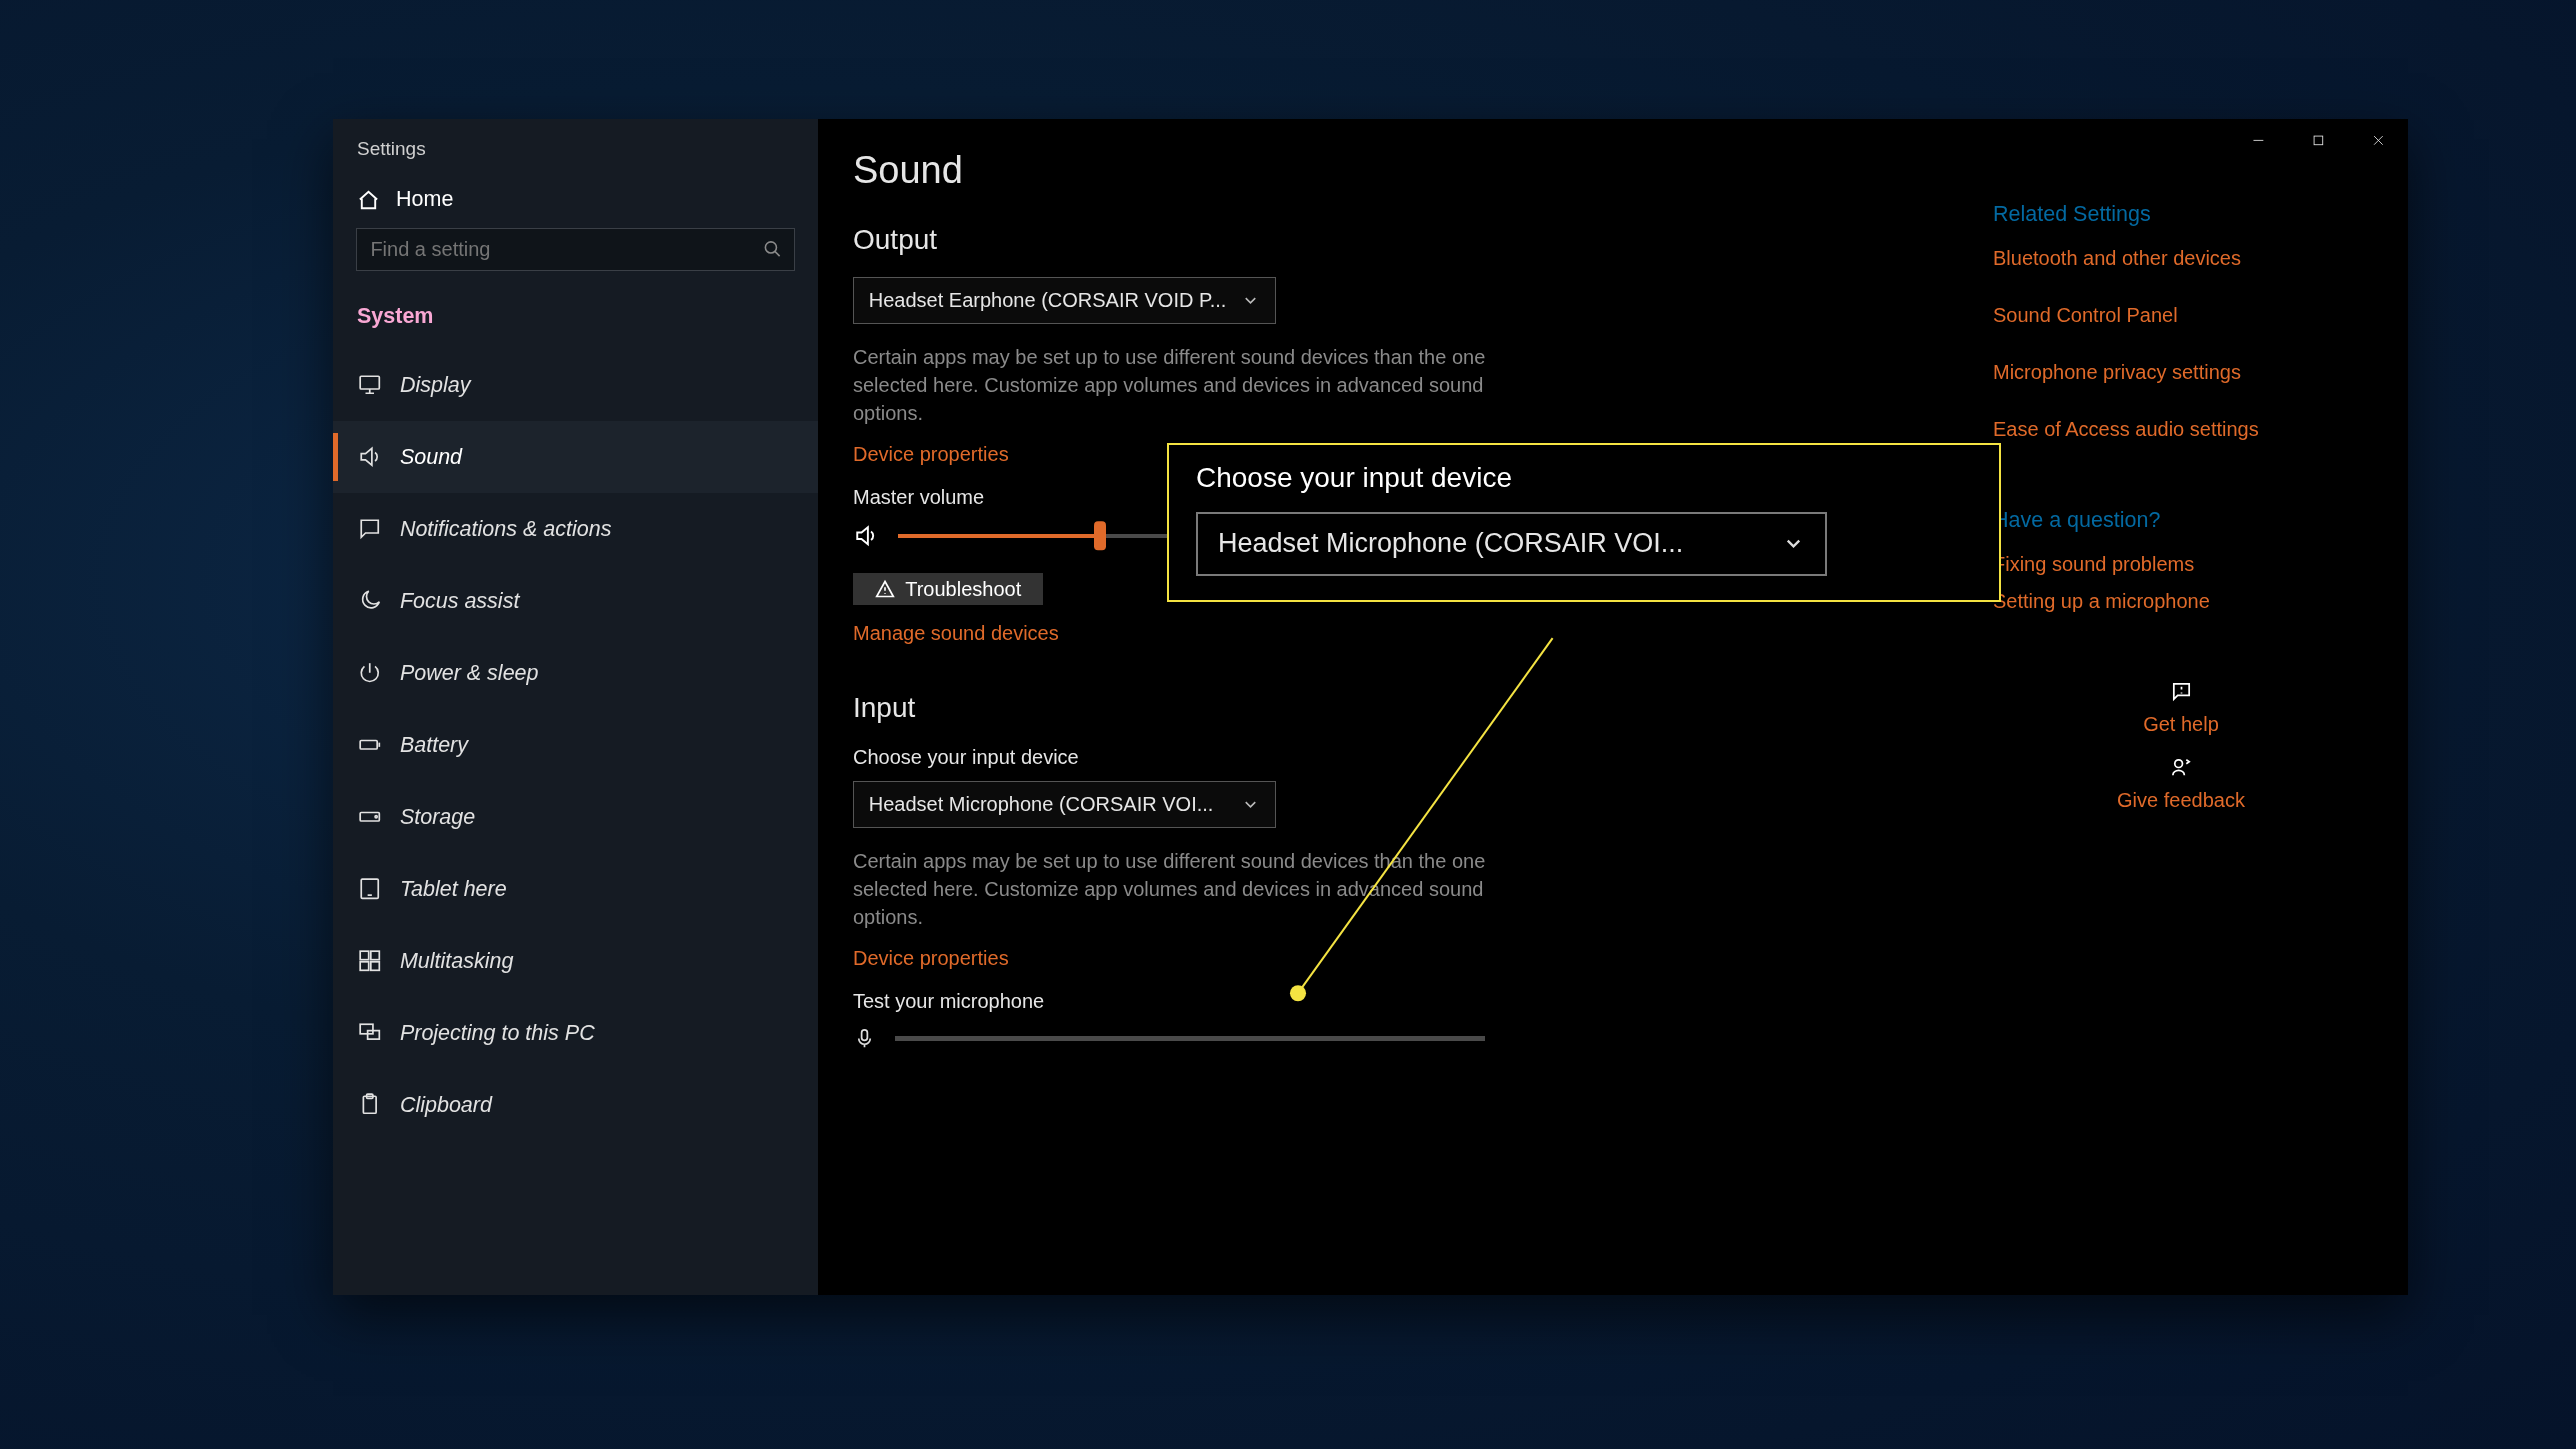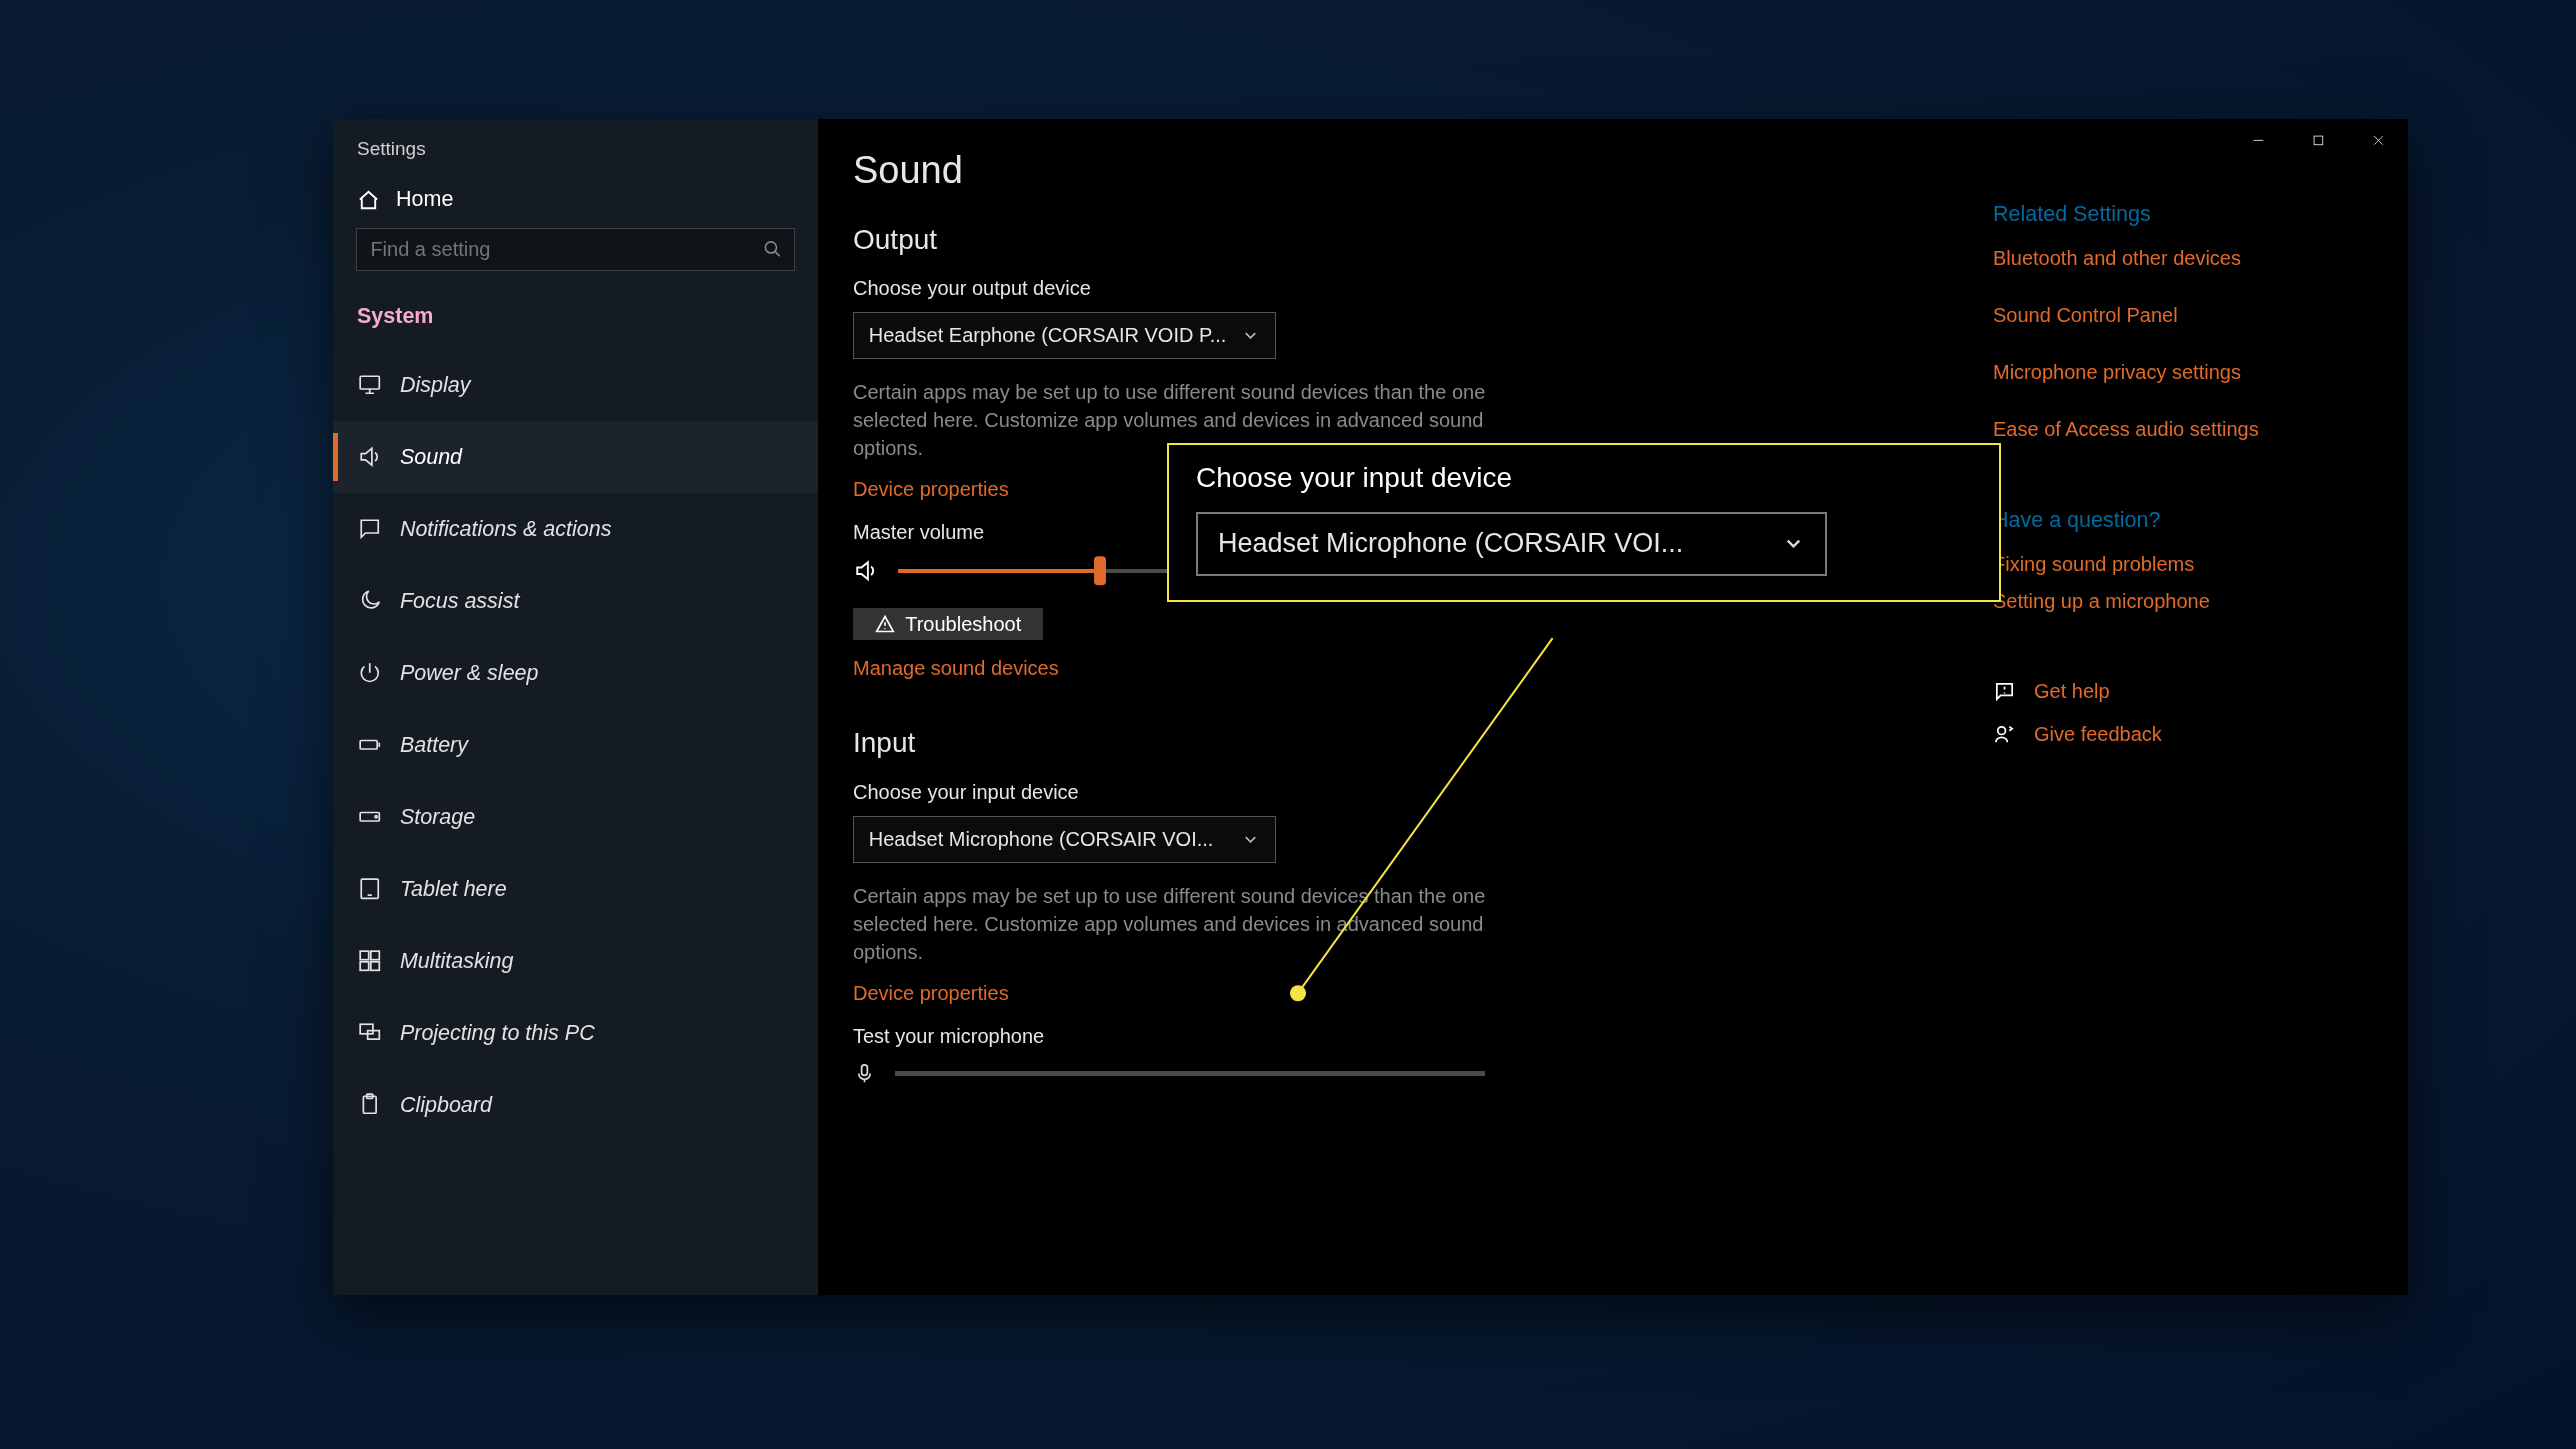--- a/index.html
+++ b/index.html
@@ -158,21 +158,21 @@
     height: 32px;
     padding: 0 21.5px;
     font-size: 20px;
     cursor: pointer;
     margin-bottom: 17.4px;
   }
   .btn svg { width: 20px; height: 20px; stroke: #fff; stroke-width: 2; fill: none; }
   .test-row { display: flex; align-items: center; gap: 19px; margin-top: 10.7px; }
   .test-row svg { width: 23px; height: 27px; stroke: #ddd; stroke-width: 1.8; fill: none; }
   .bar { width: 590px; height: 5.4px; background: #4a4a4a; }
-  .rail .withicon { display: flex; gap: 18px; align-items: center; }
+  .rail .withicon { display: flex; gap: 10px; align-items: center; flex-direction: column; }
   .rail .withicon svg { width: 23px; height: 23px; stroke: #fff; stroke-width: 1.8; fill: none; }
 
   
   .callout {
     position: absolute;
     border: 2.7px solid #f4e342;
     background: #000;
     padding: 17.4px 27px 24px 27px;
     pointer-events: none;
     box-shadow: 0 0 0 1.3px #000 inset;
@@ -322,21 +322,20 @@
               <path d="M5 5l14 14M19 5l-14 14"></path>
             </svg>
           </div>
       </div>
 
       <div class="main">
         <h1 class="page-heading">Sound</h1>
 
         
         <h2 class="section-heading">Output</h2>
-        <div class="field-label">Choose your output device</div>
         <div class="dropdown">
           <span>Headset Earphone (CORSAIR VOID P...</span>
           <svg class="chev" viewBox="0 0 24 24">
               <path d="M6 9l6 6 6-6"></path>
             </svg>
         </div>
         <div class="hint">Certain apps may be set up to use different sound devices than the one selected here. Customize app volumes and devices in advanced sound options.</div>
         <div class="link">Device properties</div>
 
         <div class="field-label">Master volume</div>

